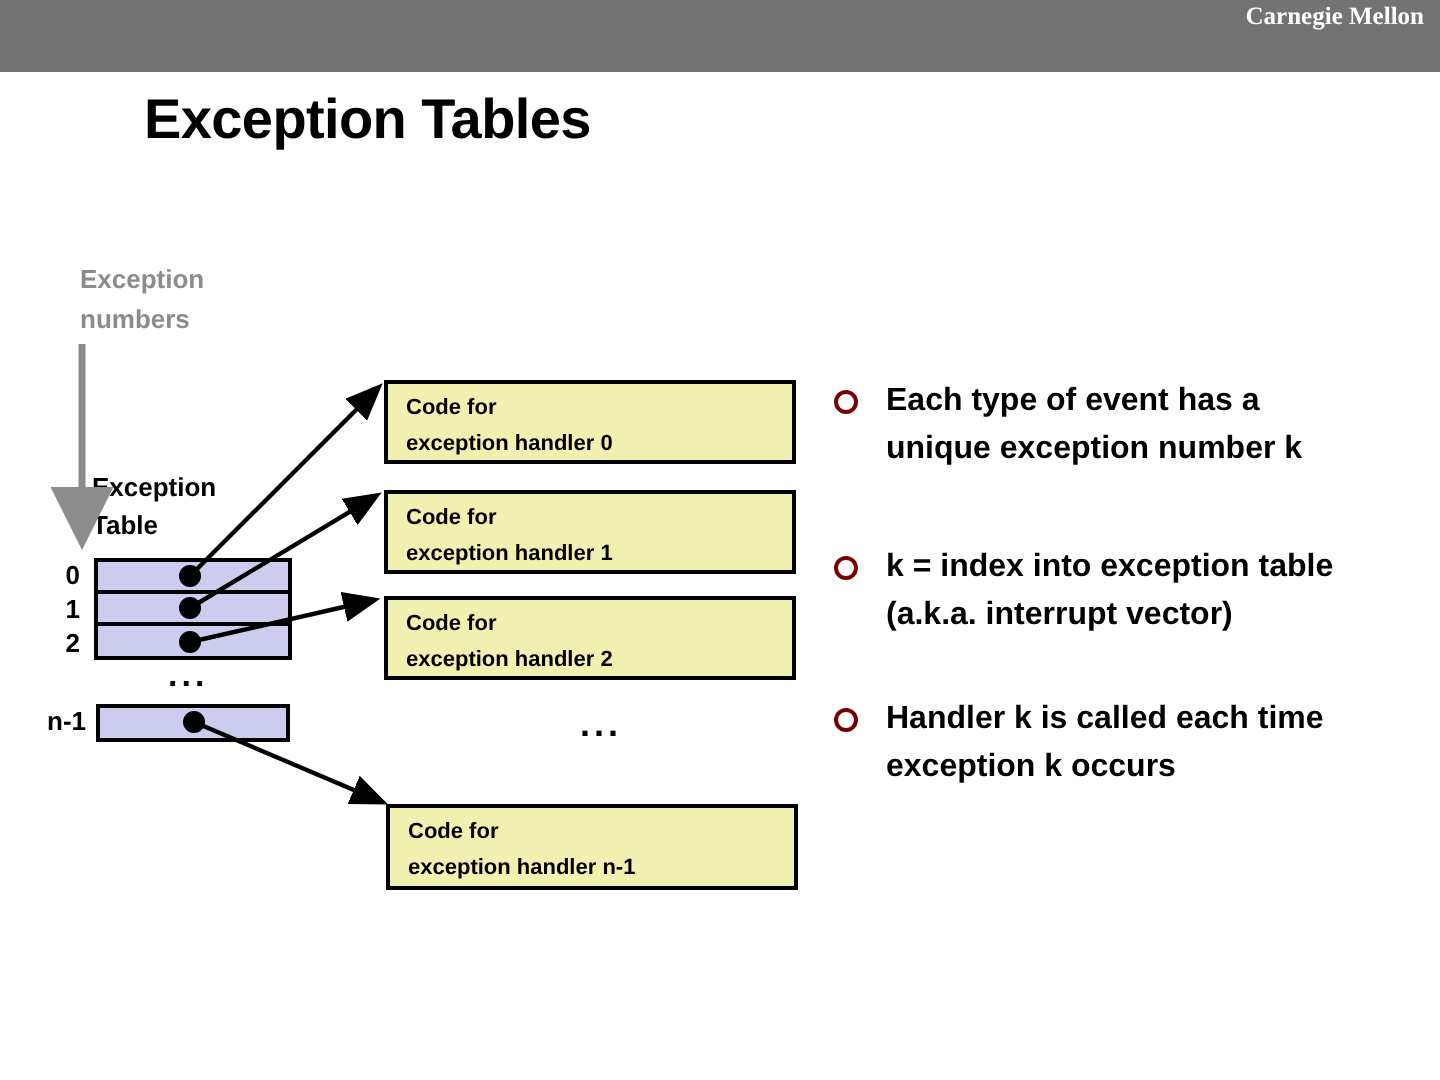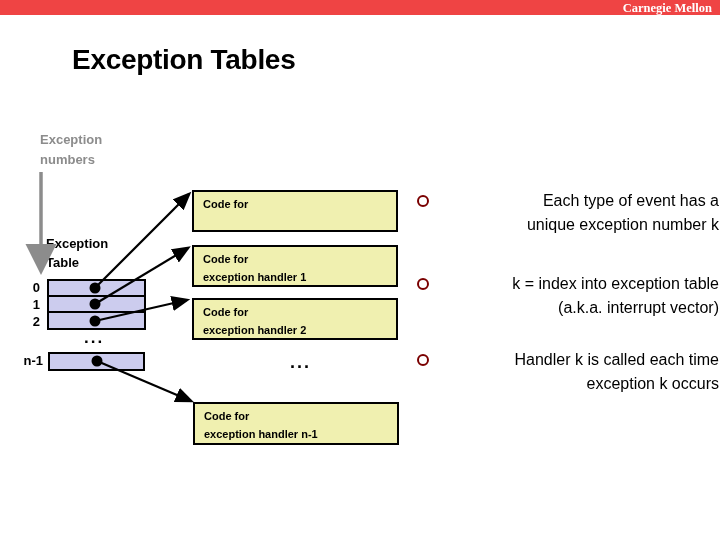--- a/index.html
+++ b/index.html
@@ -1,20 +1,20 @@
 <!DOCTYPE html>
 <html><head>
 <meta charset="utf-8">
 <style>
   html,body{margin:0;padding:0;background:#fff;}
   .slide{position:relative;width:720px;height:540px;background:#ffffff;
          font-family:"Liberation Sans",sans-serif;overflow:hidden;}
 
   
-  .banner{position:absolute;left:0;top:0;width:720px;height:15px;background:#ef4444;
+  .banner{position:absolute;left:0;top:0;width:720px;height:36px;background:#737373;
           box-sizing:border-box;text-align:center;}
   .banner .brand{position:absolute;right:8px;top:0;height:18px;line-height:17px;
           color:#ffffff;font-family:"Liberation Serif",serif;font-weight:bold;font-size:12.5px;}
 
   
   .title{position:absolute;left:32px;top:44px;font-size:28px;font-weight:bold;color:#000;
          letter-spacing:-0.3px;margin-left:40px;}
 
   
   .gray-label{position:absolute;left:40px;top:130px;font-size:13px;font-weight:bold;
@@ -49,22 +49,22 @@
   .dots-table{position:absolute;left:84px;top:328px;font-size:17px;font-weight:bold;
         letter-spacing:2px;color:#000;}
   .dots-mid{position:absolute;left:290px;top:352px;font-size:18px;font-weight:bold;
         letter-spacing:2px;color:#000;}
 
   
   .bullet{position:absolute;left:417px;width:302px;}
   .b1{top:189px}.b2{top:272px}.b3{top:348px}
   .bullet .ring{position:absolute;left:0;top:6px;width:8px;height:8px;border:2px solid #7A0000;
         border-radius:50%;background:transparent;}
-  .bullet .btext{margin-left:26px;font-size:16px;font-weight:normal;line-height:24px;
-        color:#000;white-space:pre-line;text-align:right;}
+  .bullet .btext{margin-left:26px;font-size:16px;font-weight:bold;line-height:24px;
+        color:#000;white-space:pre-line;}
 
   
   .footer-cite{position:absolute;left:5px;top:519px;font-size:8px;color:#000;}
   .footer-page{position:absolute;right:7px;top:516px;font-size:9.5px;color:#000;margin-top:44px;}
 
   svg.overlay{position:absolute;left:0;top:0;width:720px;height:540px;pointer-events:none;}
 </style>
 </head>
 <body>
 
@@ -90,20 +90,21 @@
     <div class="divider d1"></div>
     <div class="divider d2"></div>
   </div>
   <div class="nrow"></div>
 
   <div class="dots-table">...</div>
   <div class="dots-mid">...</div>
 
   <div class="hbox h0">
     <div>Code for</div>
+    <div>exception handler 0</div>
   </div>
   <div class="hbox h1">
     <div>Code for</div>
     <div>exception handler 1</div>
   </div>
   <div class="hbox h2">
     <div>Code for</div>
     <div>exception handler 2</div>
   </div>
   <div class="hbox hn">

